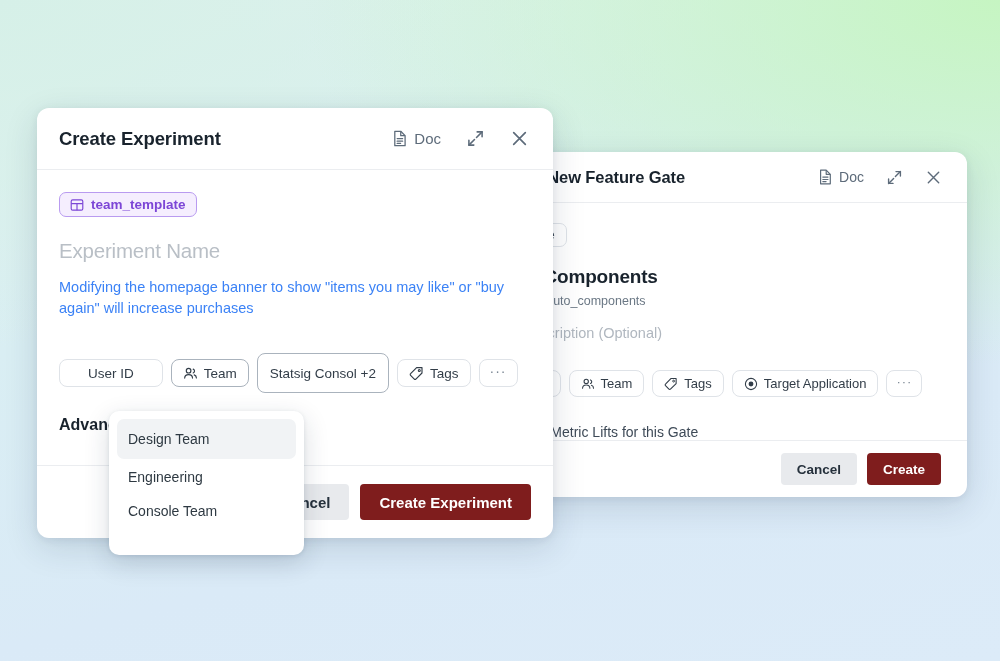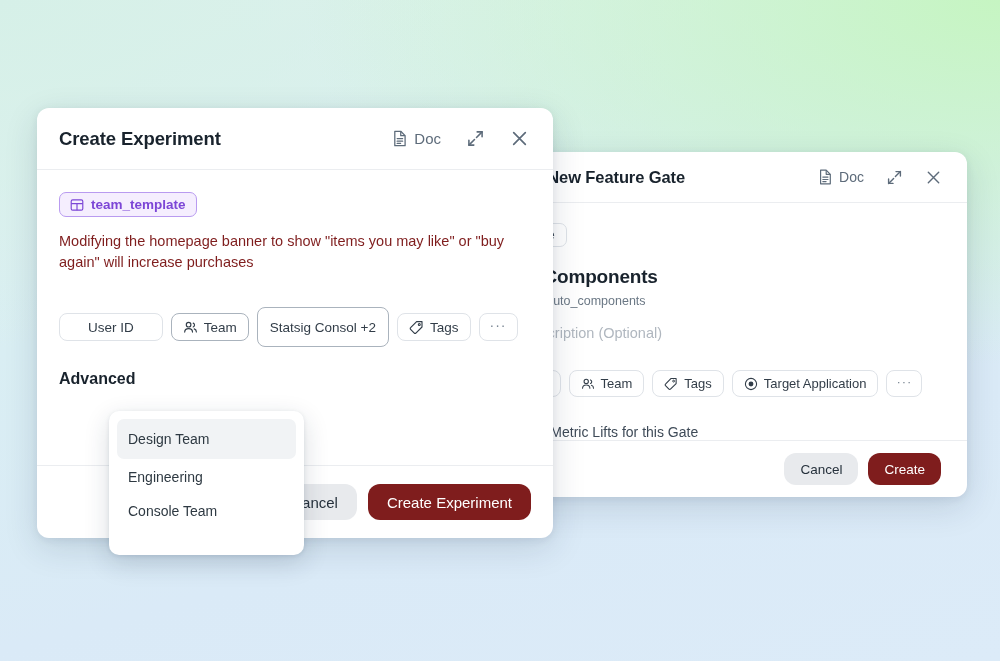--- a/index.html
+++ b/index.html
@@ -102,21 +102,21 @@
     box-sizing: border-box;
     white-space: nowrap;
   }
 
   .name-placeholder {
     color: #b9bfc6;
     letter-spacing: -0.2px;
     white-space: nowrap;
   }
   .hypothesis {
-    color: #7f1d1d;
+    color: #3b82f6;
   }
   .gate-name {
     color: #19232d;
     font-weight: bold;
     letter-spacing: -0.2px;
     white-space: nowrap;
   }
   .gate-id {
     color: #6b7885;
     white-space: nowrap;
@@ -158,22 +158,22 @@
   
   .dlg-footer {
     border-top: 1px solid #ebedf0;
     display: flex;
     align-items: center;
     justify-content: flex-end;
     box-sizing: border-box;
   }
   .btn {
     border: none;
-    border-radius: 12px;
-    font-weight: normal;
+    border-radius: 4px;
+    font-weight: bold;
     cursor: pointer;
     font-family: inherit;
     white-space: nowrap;
   }
   .btn-secondary { background: #e8eaed; color: #26313c; }
   .btn-primary   { background: #7f1d1d; color: #ffffff; }
 
   
   .dropdown {
     position: absolute;
@@ -334,20 +334,21 @@
       <div class="tpl-badge" style="height:25px; padding:0 10px; font-size:13.5px;">
         <span>
           <svg width="14" height="14" viewBox="0 0 15 15" fill="none">
             <rect x="1.3" y="2" width="12.4" height="11" rx="1.6" stroke="#7c46d6" stroke-width="1.25"></rect>
             <path d="M1.3 6h12.4M7.5 6v7" stroke="#7c46d6" stroke-width="1.25"></path>
           </svg>
         </span>
         <span class="lbl">team_template</span>
       </div>
 
+      <div class="name-placeholder" style="font-size:20.5px; margin-top:22px;">Experiment Name</div>
 
       <div class="hypothesis" style="font-size:14.5px; line-height:21px; margin-top:14px; width:470px;">Modifying the homepage banner to show "items you may like" or "buy again" will increase purchases</div>
 
       <div class="chip-row" style="margin-top:34px;">
 
         <div class="chip" style="height:28px; padding:0 28px; font-size:13.5px;">
           <span>User ID</span>
         </div>
 
         <div class="chip strong" style="height:28px; padding:0 11px; font-size:13.5px;">

